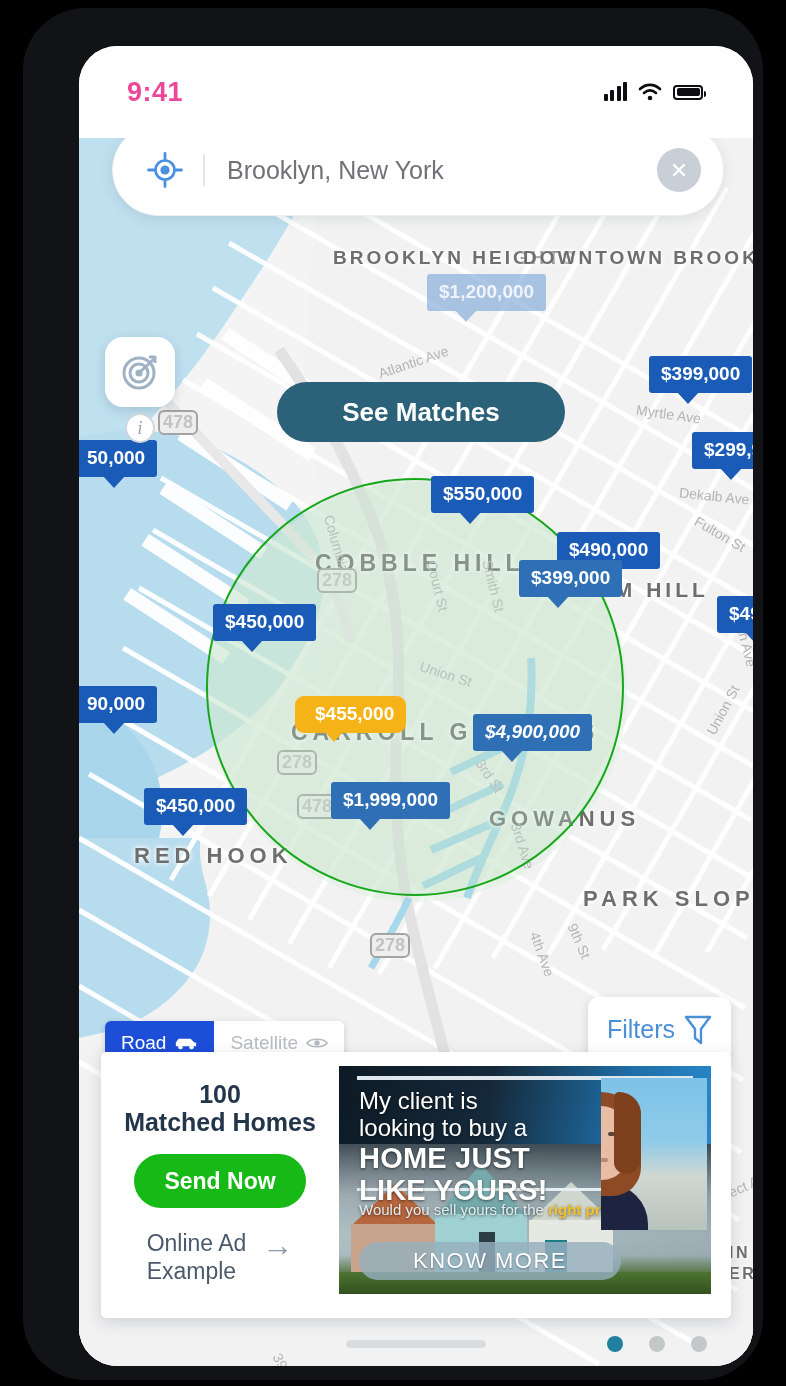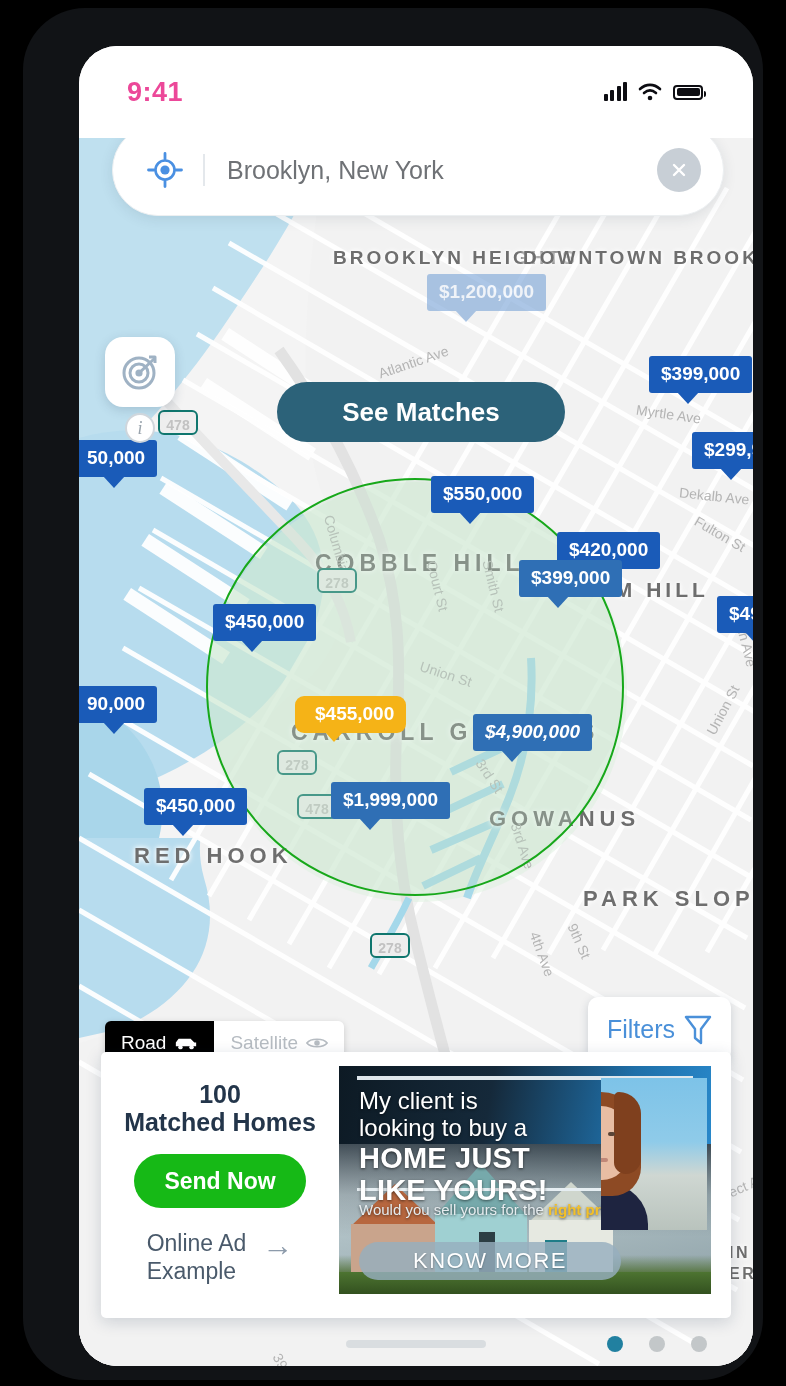--- a/index.html
+++ b/index.html
@@ -46,22 +46,22 @@
     position:absolute; color:#6e6e6e; font-weight:bold; letter-spacing:3px;
     font-size:19px; white-space:nowrap; text-shadow:0 0 4px #fff,0 0 7px #fff;
   }
   .map-label.sm{ font-size:16px; letter-spacing:2.5px; }
   .street{
     position:absolute; color:#b4b4b4; font-size:14px; white-space:nowrap;
     font-weight:normal;
   }
   .shield{
     position:absolute; width:40px;height:25px;border-radius:6px;
-    background:#eeeeee; border:2px solid #0f766e; color:#c2c2c2;
-    font-size:14px;font-weight:bold;display:flex;align-items:flex-end;justify-content:center;
+    background:#eeeeee; border:2px solid #a3a3a3; color:#c2c2c2;
+    font-size:18px;font-weight:bold;display:flex;align-items:flex-start;justify-content:center;
   }
   .shield.round{ width:34px;height:25px;border-radius:13px;}
 
   
   .search-bar{
     position:absolute; left:33px; top:78px; width:612px; height:92px;
     background:#fff; border:1px solid #eceff1; border-radius:46px;
     box-shadow:0 3px 14px rgba(30,45,70,.10);
     display:flex; align-items:center; padding:0 22px 0 34px; z-index:55;
   }
@@ -120,21 +120,21 @@
   }
 
   
   .maptype{
     position:absolute; left:26px; bottom:301px; height:44px; display:flex;
     border-radius:6px; overflow:hidden; box-shadow:0 2px 7px rgba(0,0,0,.16); z-index:40;
   }
   .maptype div{
     display:flex;align-items:center;gap:8px;padding:0 16px;font-size:19px;cursor:pointer;
   }
-  .mt-road{ background:#000000; color:#fff; }
+  .mt-road{ background:#1d4ed8; color:#fff; }
   .mt-sat{ background:#fff; color:#b6bcc2; }
 
   
   .filters-btn{
     position:absolute; right:22px; bottom:304px; width:143px;height:65px;
     background:#fff; border-radius:10px; box-shadow:0 3px 10px rgba(30,50,80,.18);
     display:flex;align-items:center;justify-content:center;gap:9px;
     color:#4a90d9; font-size:25px; z-index:40; cursor:pointer;
   }
 
@@ -380,21 +380,21 @@
         </div>
     <div class="shield round" style="left:395px;top:920px;">
       <span>27</span>
         </div>
 
     <div class="pin light faded" style="left:348px;top:136px;text-align:right;"><span>$1,200,000</span></div>
     <div class="pin" style="left:570px;top:218px;"><span>$399,000</span></div>
     <div class="pin" style="left:613px;top:294px;"><span>$299,90</span></div>
     <div class="pin" style="left:-4px;top:302px;"><span>50,000</span></div>
     <div class="pin" style="left:352px;top:338px;"><span>$550,000</span></div>
-    <div class="pin" style="left:478px;top:394px;"><span>$420,000</span></div>
+    <div class="pin" style="left:478px;top:394px;"><span>$490,000</span></div>
     <div class="pin mid" style="left:440px;top:422px;"><span>$399,000</span></div>
     <div class="pin" style="left:638px;top:458px;"><span>$490</span></div>
     <div class="pin" style="left:134px;top:466px;"><span>$450,000</span></div>
     <div class="pin" style="left:-4px;top:548px;"><span>90,000</span></div>
     <div class="pin gold" style="left:216px;top:558px;z-index:34;padding-left:20px;"><span>$455,000</span></div>
     <div class="pin mid" style="left:394px;top:576px;font-style:italic;"><span>$4,900,000</span></div>
     <div class="pin" style="left:65px;top:650px;"><span>$450,000</span></div>
     <div class="pin mid" style="left:252px;top:644px;"><span>$1,999,000</span></div>
 
     <div class="target-btn">

